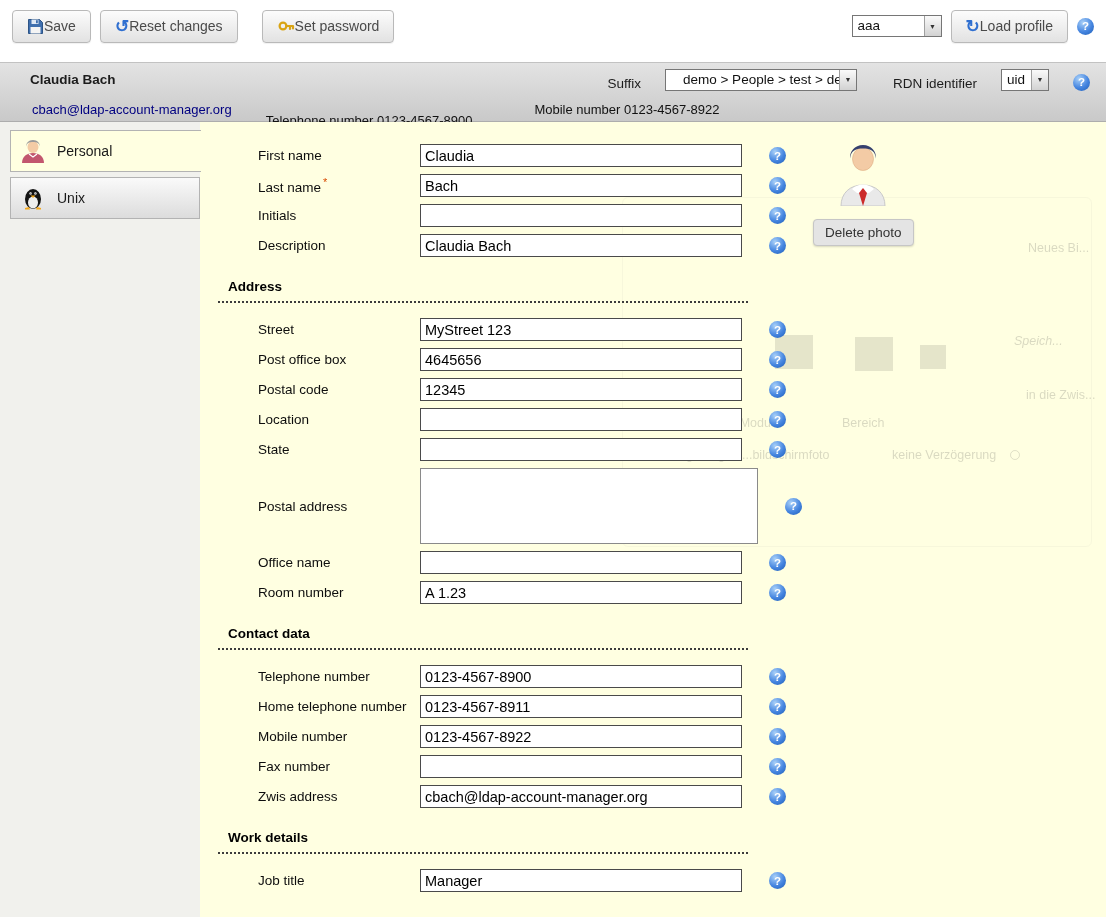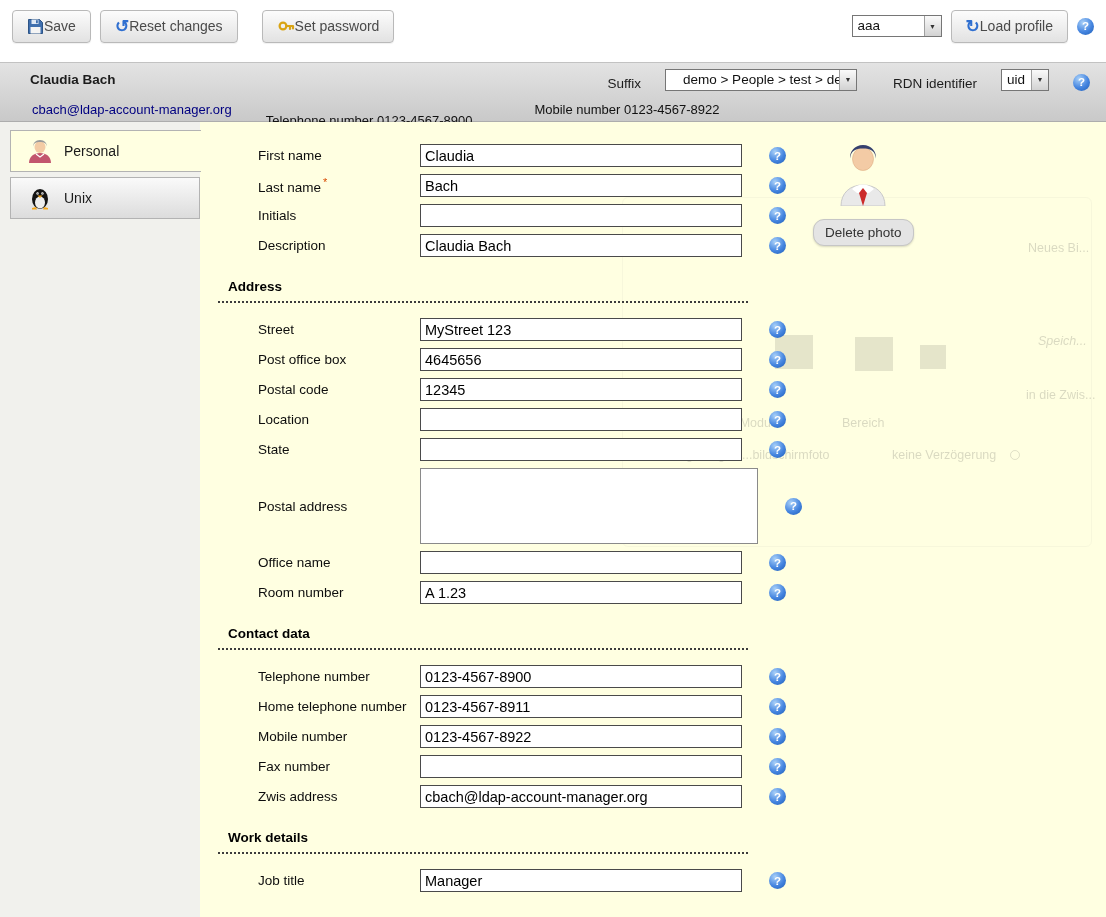--- a/index.html
+++ b/index.html
@@ -47,21 +47,21 @@
   .hrow2 { display: flex; align-items: center; height: 26px; padding-left: 32px; font-size: 13px; color: #111; }
   .hemail { color: #000080; cursor: pointer; }
   .htel { margin-left: 34px; margin-top: 22px; }
   .hmob { margin-left: 62px; }
 
   
   .main { position: relative; height: 795px; background: #ffffe1; overflow: hidden; }
   .sidebar { position: absolute; left: 0; top: 0; width: 200px; height: 100%; background: #f1f1ed; z-index: 2; }
   .tab {
     margin: 5px 0 0 10px; width: 190px; height: 42px;
-    display: flex; align-items: center; gap: 11px; padding-left: 16px;
+    display: flex; align-items: center; gap: 11px; padding-left: 9px;
     border: 1px solid #b3b3b3; background: linear-gradient(#fafafa, #dcdcdc);
     font-size: 14px; color: #1a1a1a; cursor: pointer;
   }
   .tab:first-child { margin-top: 8px; }
   .tab.active { background: #ffffe1; border-right: none; width: 191px; }
   .tab-ic { display: inline-flex; width: 26px; height: 26px; }
 
   .content { position: absolute; left: 200px; top: 0; right: 0; height: 100%; padding: 22px 0 0 18px; z-index: 2; }
   .form-row { display: flex; align-items: center; margin-bottom: 7px; }
   .form-row .lbl { width: 162px; font-size: 13.5px; color: #0d0d0d; flex-shrink: 0; padding-right: 4px; margin-left: 40px; }
@@ -70,31 +70,31 @@
   .form-row textarea { width: 338px; height: 76px; border: 1px solid #8a8a8a; background: #fff; font-size: 14.5px; font-family: inherit; resize: none; }
   .form-row .help { margin-left: 27px; }
   .section-header {
     font-weight: bold; font-size: 13.5px; color: #000; width: 530px;
     margin: 22px 0 15px 0; padding: 0 0 7px 10px; border-bottom: 2px dotted #3c3c3c;
   }
 
   .photo-wrap { position: absolute; left: 813px; top: 20px; z-index: 3; text-align: center; }
   .avatar { display: inline-block; }
   .delete-photo {
-    display: block; margin: 9px auto 0; background: #e4e4e4; border: 1px solid #c6c6c6; border-radius: 11px;
+    display: block; margin: 9px auto 0; background: #e4e4e4; border: 1px solid #c6c6c6; border-radius: 4px;
     padding: 5px 11px; font-size: 13.5px; color: #333; font-family: inherit; cursor: pointer;
     box-shadow: 0 1px 2px rgba(0,0,0,.15);
   }
 
   
   .ghost { position: absolute; left: 620px; top: 73px; width: 486px; height: 470px; z-index: 1; pointer-events: none; }
   .g { position: absolute; opacity: .18; color: #333; font-size: 12.5px; white-space: nowrap; }
   .g-outline { left: 2px; top: 2px; width: 470px; height: 350px; border: 1px solid #888; border-radius: 6px; opacity: .07; }
   .g-new { left: 408px; top: 46px; max-width: 76px; overflow: hidden; }
-  .g-save { left: 418px; top: 139px; font-style: italic; }
+  .g-save { left: 394px; top: 139px; font-style: italic; }
   .g-clip { left: 406px; top: 193px; }
   .g-mode { left: 28px; top: 221px; }
   .g-area { left: 222px; top: 221px; }
   .g-delay { left: 34px; top: 253px; }
   .g-shot { left: 122px; top: 253px; }
   .g-nodelay { left: 272px; top: 253px; }
   .g-radio { left: 390px; top: 255px; width: 10px; height: 10px; border: 1px solid #333; border-radius: 50%; opacity: .15; }
   .g-help { left: 34px; top: 313px; border: 1px solid #666; padding: 3px 9px; border-radius: 3px; opacity: .22; }
   .gsq { position: absolute; background: #333; opacity: .13; }
   .gsq1 { left: 155px; top: 140px; width: 38px; height: 34px; }

